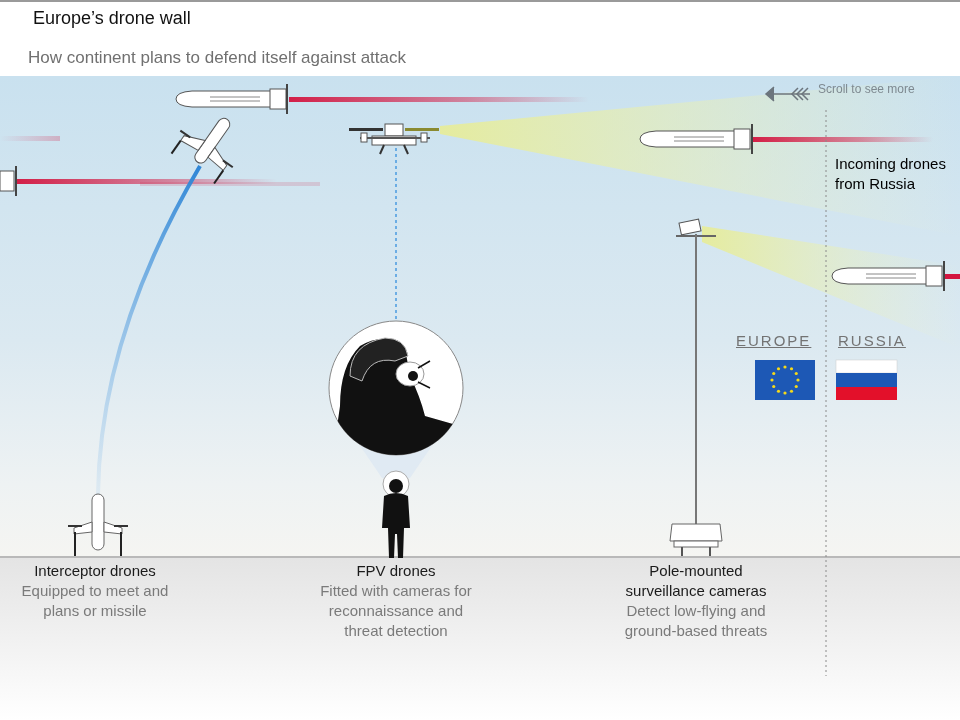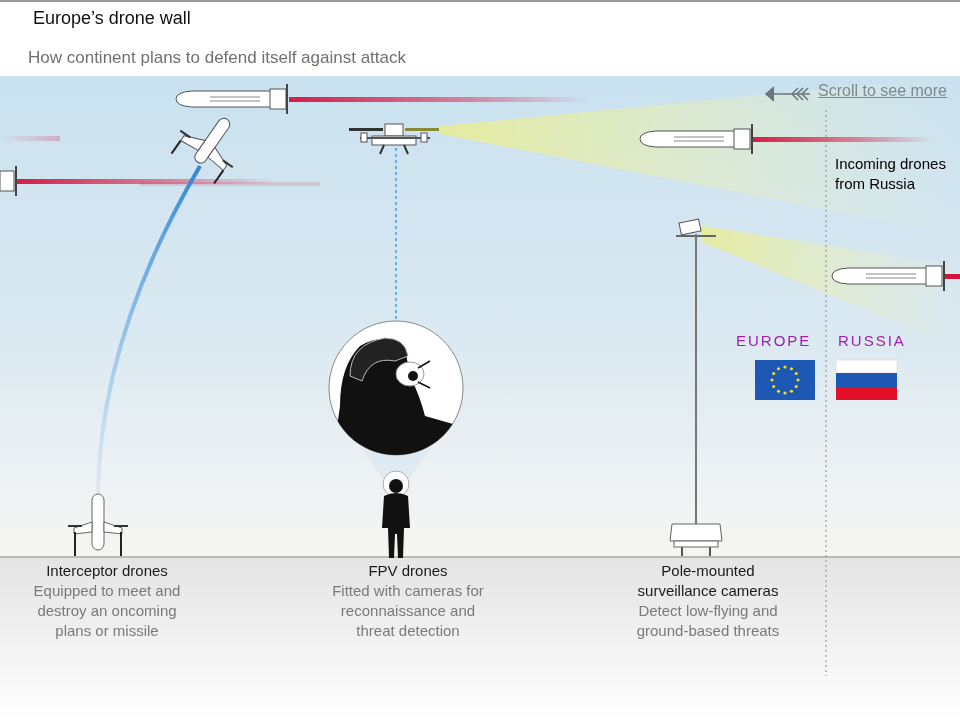--- a/index.html
+++ b/index.html
@@ -7,26 +7,26 @@
   .topline { position: absolute; left: 0; top: 0; width: 960px; height: 2px; background: #9a9a9a; }
   .title { position: absolute; left: 0; top: 8px; font-size: 18px; color: #111; margin-left: 33px; }
   .subtitle { position: absolute; left: 0; top: 48px; font-size: 17px; color: #707070; margin-left: 28px; }
   .scene { position: absolute; left: 0; top: 76px; width: 960px; height: 644px; }
   .sky { position: absolute; left: 0; top: 0; width: 960px; height: 480px;
          background: linear-gradient(180deg, #c9e1ef 0%, #dbe9f1 55%, #eef2f3 85%, #f5f5f2 100%); }
   .groundline { position: absolute; left: 0; top: 480px; width: 960px; height: 2px; background: #b9b9b9; }
   .ground { position: absolute; left: 0; top: 482px; width: 960px; height: 162px;
             background: linear-gradient(180deg, #e4e4e4 0%, #f1f1f1 50%, #ffffff 100%); }
   svg.art { position: absolute; left: 0; top: 0; }
-  .label { position: absolute; text-align: center; font-size: 15px; line-height: 20px; padding-left: 12px; }
+  .label { position: absolute; text-align: center; font-size: 15px; line-height: 20px; }
   .label .h { color: #1b1b1b; display: block; }
   .label .d { color: #7a7a7a; display: block; }
-  .scroll { position: absolute; left: 818px; top: 6px; font-size: 16px; color: #7e8990; text-decoration: underline; }
+  .scroll { position: absolute; left: 818px; top: 6px; font-size: 12px; color: #7e8990; }
   .incoming { position: absolute; left: 835px; top: 78px; font-size: 15px; line-height: 20px; color: #000000; }
-  .region { position: absolute; top: 256px; font-size: 15px; letter-spacing: 2px; color: #a21caf; }
+  .region { position: absolute; top: 256px; font-size: 15px; letter-spacing: 2px; color: #737373; text-decoration: underline; }
 </style>
 </head>
 <body>
 
 <div class="topline"></div>
 <div class="title">Europe’s drone wall</div>
 <div class="subtitle">How continent plans to defend itself against attack</div>
 
 <div class="scene">
   <div class="sky"></div>
@@ -198,21 +198,20 @@
   <div class="incoming">
     <span>Incoming drones</span><br>
     <span>from Russia</span>
   </div>
   <div class="region" style="left:736px;">EUROPE</div>
   <div class="region" style="left:838px;">RUSSIA</div>
 
   <div class="label" style="left:0; width:190px; top:485px;">
     <span class="h">Interceptor drones</span>
     <span class="d">Equipped to meet and</span>
-    <span class="d">destroy an oncoming</span>
     <span class="d">plans or missile</span>
   </div>
   <div class="label" style="left:596px; width:200px; top:485px;">
     <span class="h">Pole-mounted</span>
     <span class="h">surveillance cameras</span>
     <span class="d">Detect low-flying and</span>
     <span class="d">ground-based threats</span>
   </div>
   <div class="label" style="left:296px; width:200px; top:485px;">
     <span class="h">FPV drones</span>

